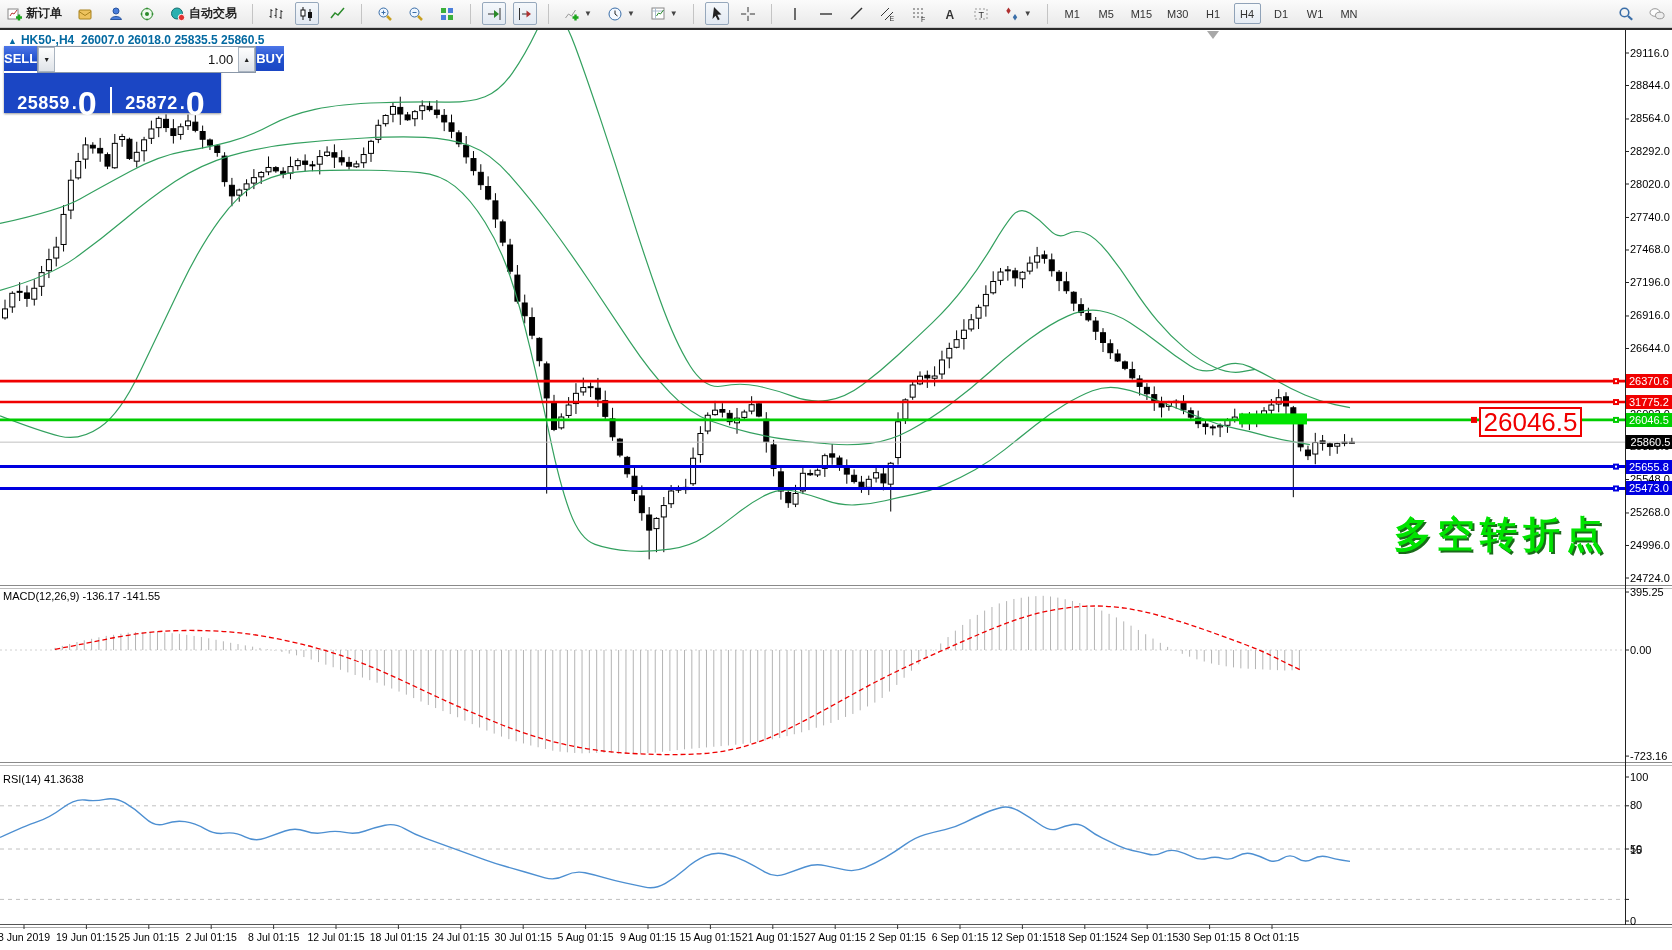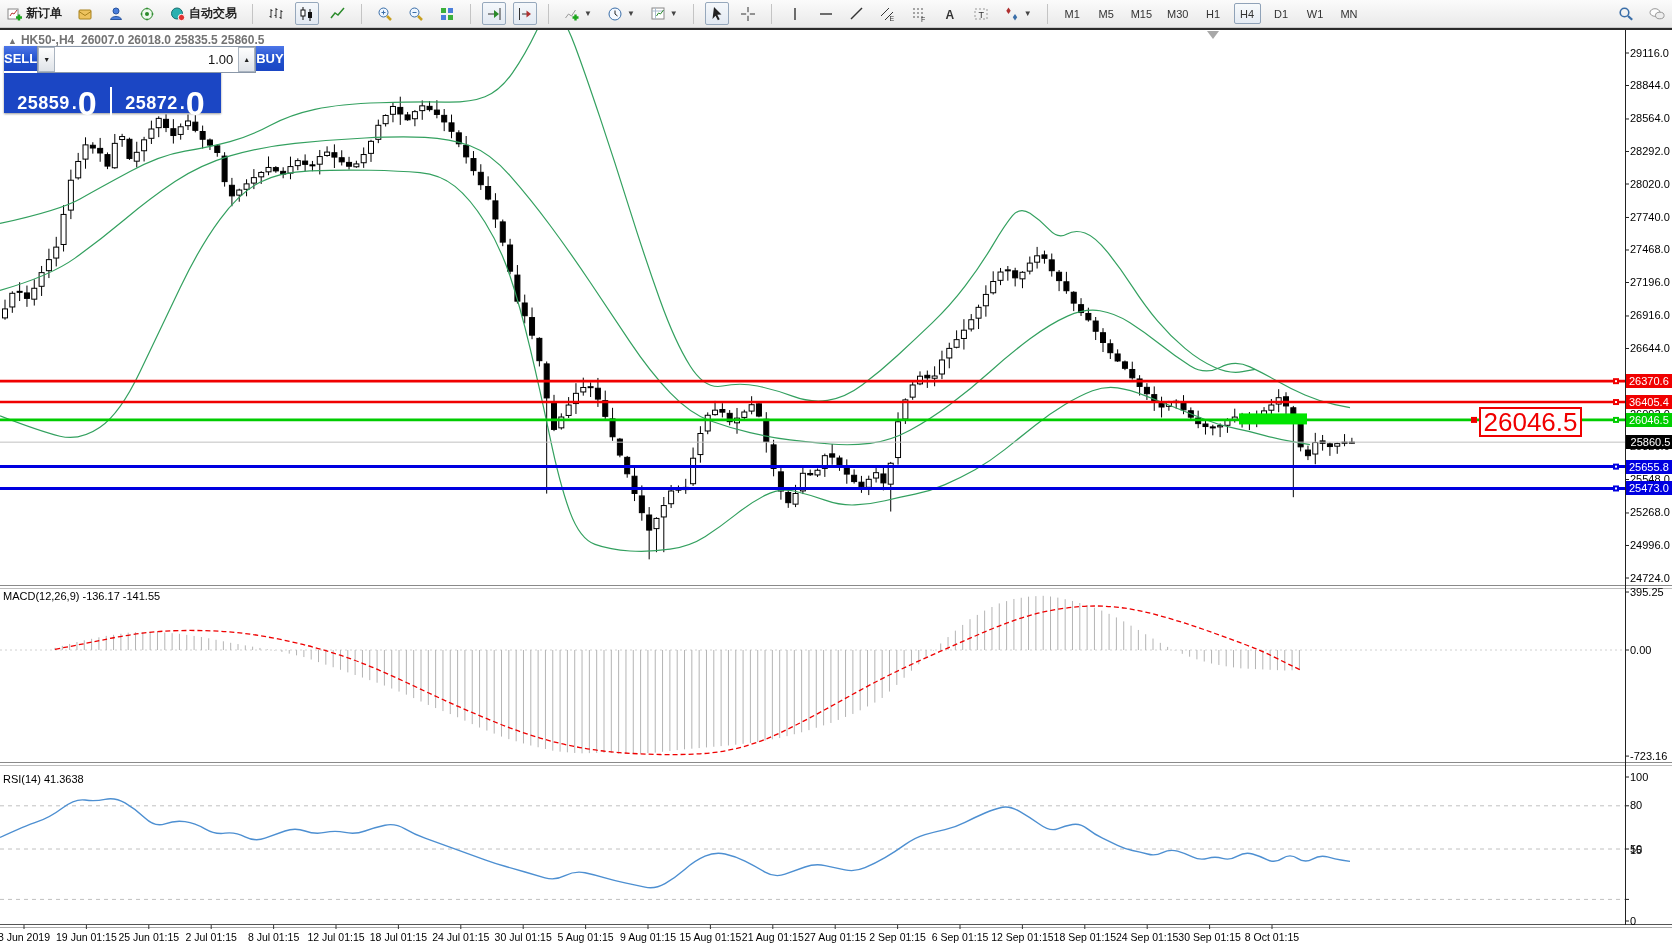--- a/index.html
+++ b/index.html
@@ -17,21 +17,21 @@
   .dd{font-size:8px;color:#444;margin-left:1px;}
   .tf-btn{height:21px;min-width:27px;display:flex;align-items:center;justify-content:center;
     border:1px solid transparent;border-radius:2px;font-size:11px;color:#333;padding:0 3px;box-sizing:border-box;}
   .tf-btn.active{border:1px solid #8fa2b8;background:linear-gradient(#f7fafc,#e5ebf3);}
   #tb-spacer{flex:1;}
   .tb-icon svg{display:block;}
   #top-divider{position:absolute;left:0;top:28px;width:1672px;height:2px;background:#2a2a2a;}
   
   #chart-svg{position:absolute;left:0;top:0;}
   .overlay{position:absolute;}
-  #chart-title{left:8px;top:33px;font-size:12px;font-weight:bold;color:#737373;white-space:nowrap;}
+  #chart-title{left:8px;top:33px;font-size:12px;font-weight:bold;color:#0369a1;white-space:nowrap;}
   #chart-title .tri{font-size:9px;margin-right:4px;}
   
   #trade-panel{left:4px;top:46px;width:217px;height:67px;background:#1b46c4;
     box-shadow:0 1px 2px rgba(0,0,0,.4);}
   #tp-row1{display:flex;height:27px;}
   .tp-btn{background:linear-gradient(#4d76e8,#2050cc 55%,#1b46c4);color:#fff;font-weight:bold;
     font-size:13px;display:flex;align-items:center;justify-content:center;
     border-bottom:2px solid #fff;box-sizing:border-box;}
   #tp-sell-btn{width:49px;}
   #tp-buy-btn{width:55px;}
@@ -1015,21 +1015,21 @@
       <div class="ptick" style="top: 643.5px;">0.00</div>
       <div class="ptick" style="top: 749.588px;">-723.16</div>
       <div class="ptick" style="top: 770.5px;">100</div>
       <div class="ptick" style="top: 799.3px;">80</div>
       <div class="ptick" style="top: 842.5px;">50</div>
       <div class="ptick" style="top: 844px;">15</div>
       <div class="ptick" style="top: 914.5px;">0</div>
     </div>
   <div id="level-labels">
       <div class="lvl-label" style="top: 374.173px; background: rgb(240, 0, 0); color: rgb(255, 255, 255);">26370.6</div>
-      <div class="lvl-label" style="top: 395.032px; background: rgb(240, 0, 0); color: rgb(255, 255, 255);">36405.4</div>
+      <div class="lvl-label" style="top: 395.032px; background: rgb(240, 0, 0); color: rgb(255, 255, 255);">31775.2</div>
       <div class="lvl-label" style="top: 412.914px; background: rgb(0, 206, 0); color: rgb(255, 255, 255);">26046.5</div>
       <div class="lvl-label" style="top: 435.148px; background: rgb(0, 0, 0); color: rgb(255, 255, 255); text-align: center;">25860.5</div>
       <div class="lvl-label" style="top: 459.617px; background: rgb(0, 0, 224); color: rgb(255, 255, 255);">25655.8</div>
       <div class="lvl-label" style="top: 481.468px; background: rgb(0, 0, 224); color: rgb(255, 255, 255);">25473.0</div>
     </div>
   <div id="time-ticks">
       <div class="time-label" style="left: 24px;">3 Jun 2019</div>
       <div class="time-label" style="left: 86.4px;">19 Jun 01:15</div>
       <div class="time-label" style="left: 148.8px;">25 Jun 01:15</div>
       <div class="time-label" style="left: 211.2px;">2 Jul 01:15</div>
@@ -1046,13 +1046,14 @@
       <div class="time-label" style="left: 897.6px;">2 Sep 01:15</div>
       <div class="time-label" style="left: 960px;">6 Sep 01:15</div>
       <div class="time-label" style="left: 1022.4px; text-align: center;">12 Sep 01:15</div>
       <div class="time-label" style="left: 1084.8px;">18 Sep 01:15</div>
       <div class="time-label" style="left: 1147.2px;">24 Sep 01:15</div>
       <div class="time-label" style="left: 1209.6px;">30 Sep 01:15</div>
       <div class="time-label" style="left: 1272px;">8 Oct 01:15</div>
     </div>
 
   <div class="overlay" id="big-level-label">26046.5</div>
+  <div class="overlay" id="cn-annotation">多空转折点</div>
 </div>
 
 </body></html>

